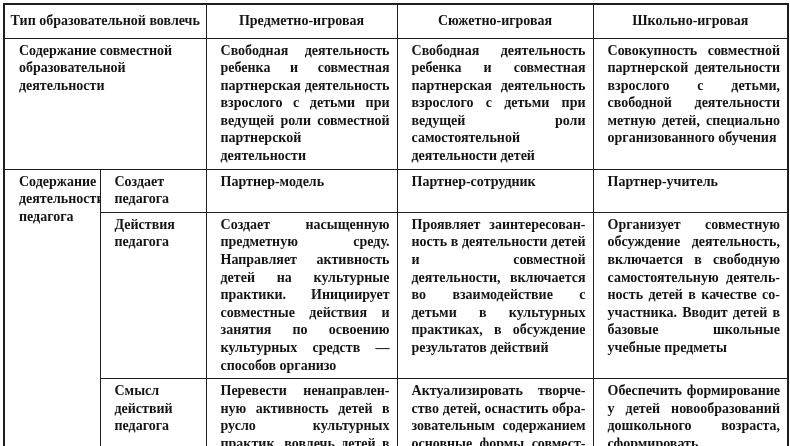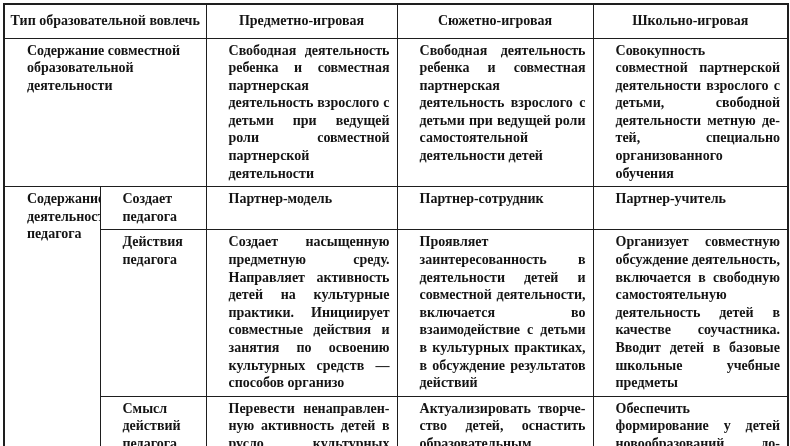--- a/index.html
+++ b/index.html
@@ -19,21 +19,21 @@
     table-layout: fixed;
     width: 784px;
     margin: 3px 0 0 3px;
     border: 2px solid #1e1e1e;
   }
   .doc-table th,
   .doc-table td {
     border: 1px solid #1e1e1e;
     font-size: 14px;
     line-height: 17.6px;
-    padding: 3px 7px 4px 22px;
+    padding: 3px 7px 4px 14px;
     vertical-align: top;
     overflow: hidden;
   }
   .doc-table th {
     font-weight: bold;
     text-align: center;
     vertical-align: middle;
     padding: 2px 4px;
   }
   .label-cell {

